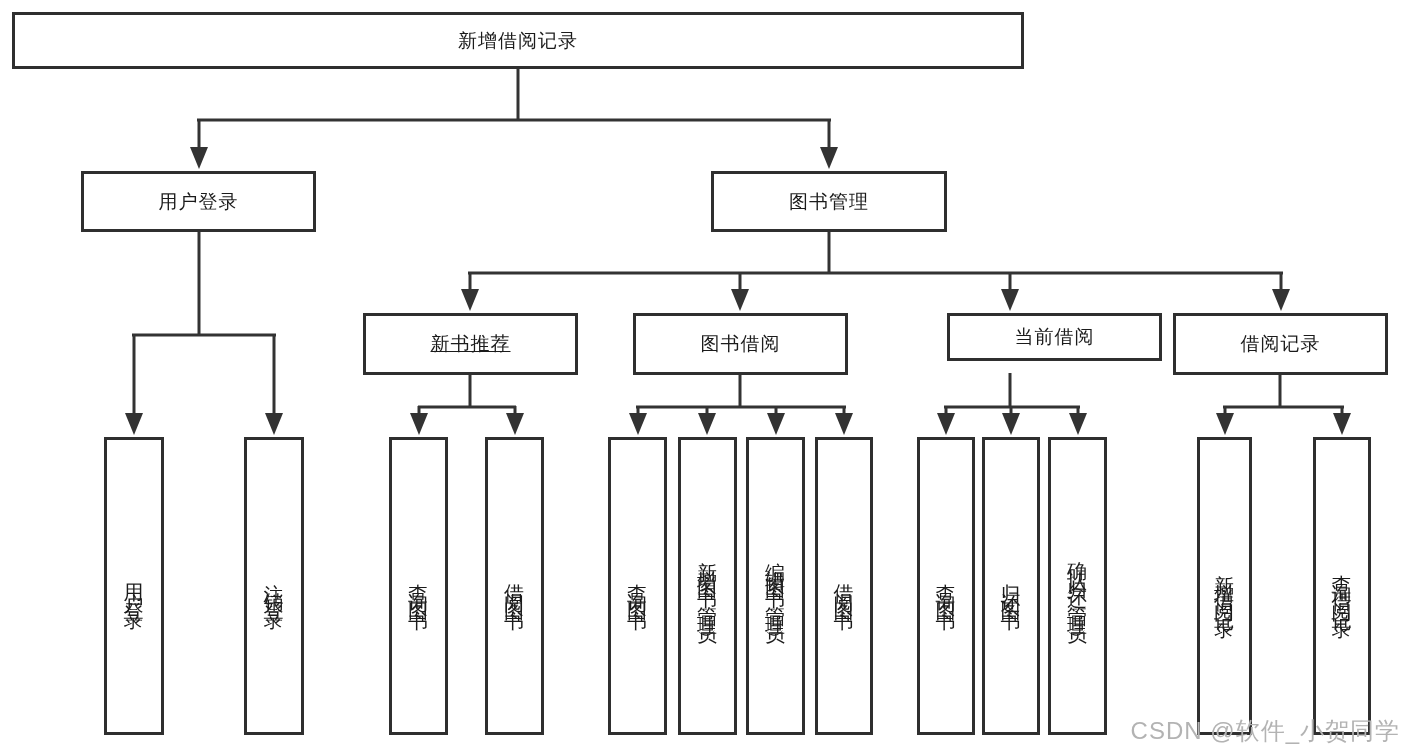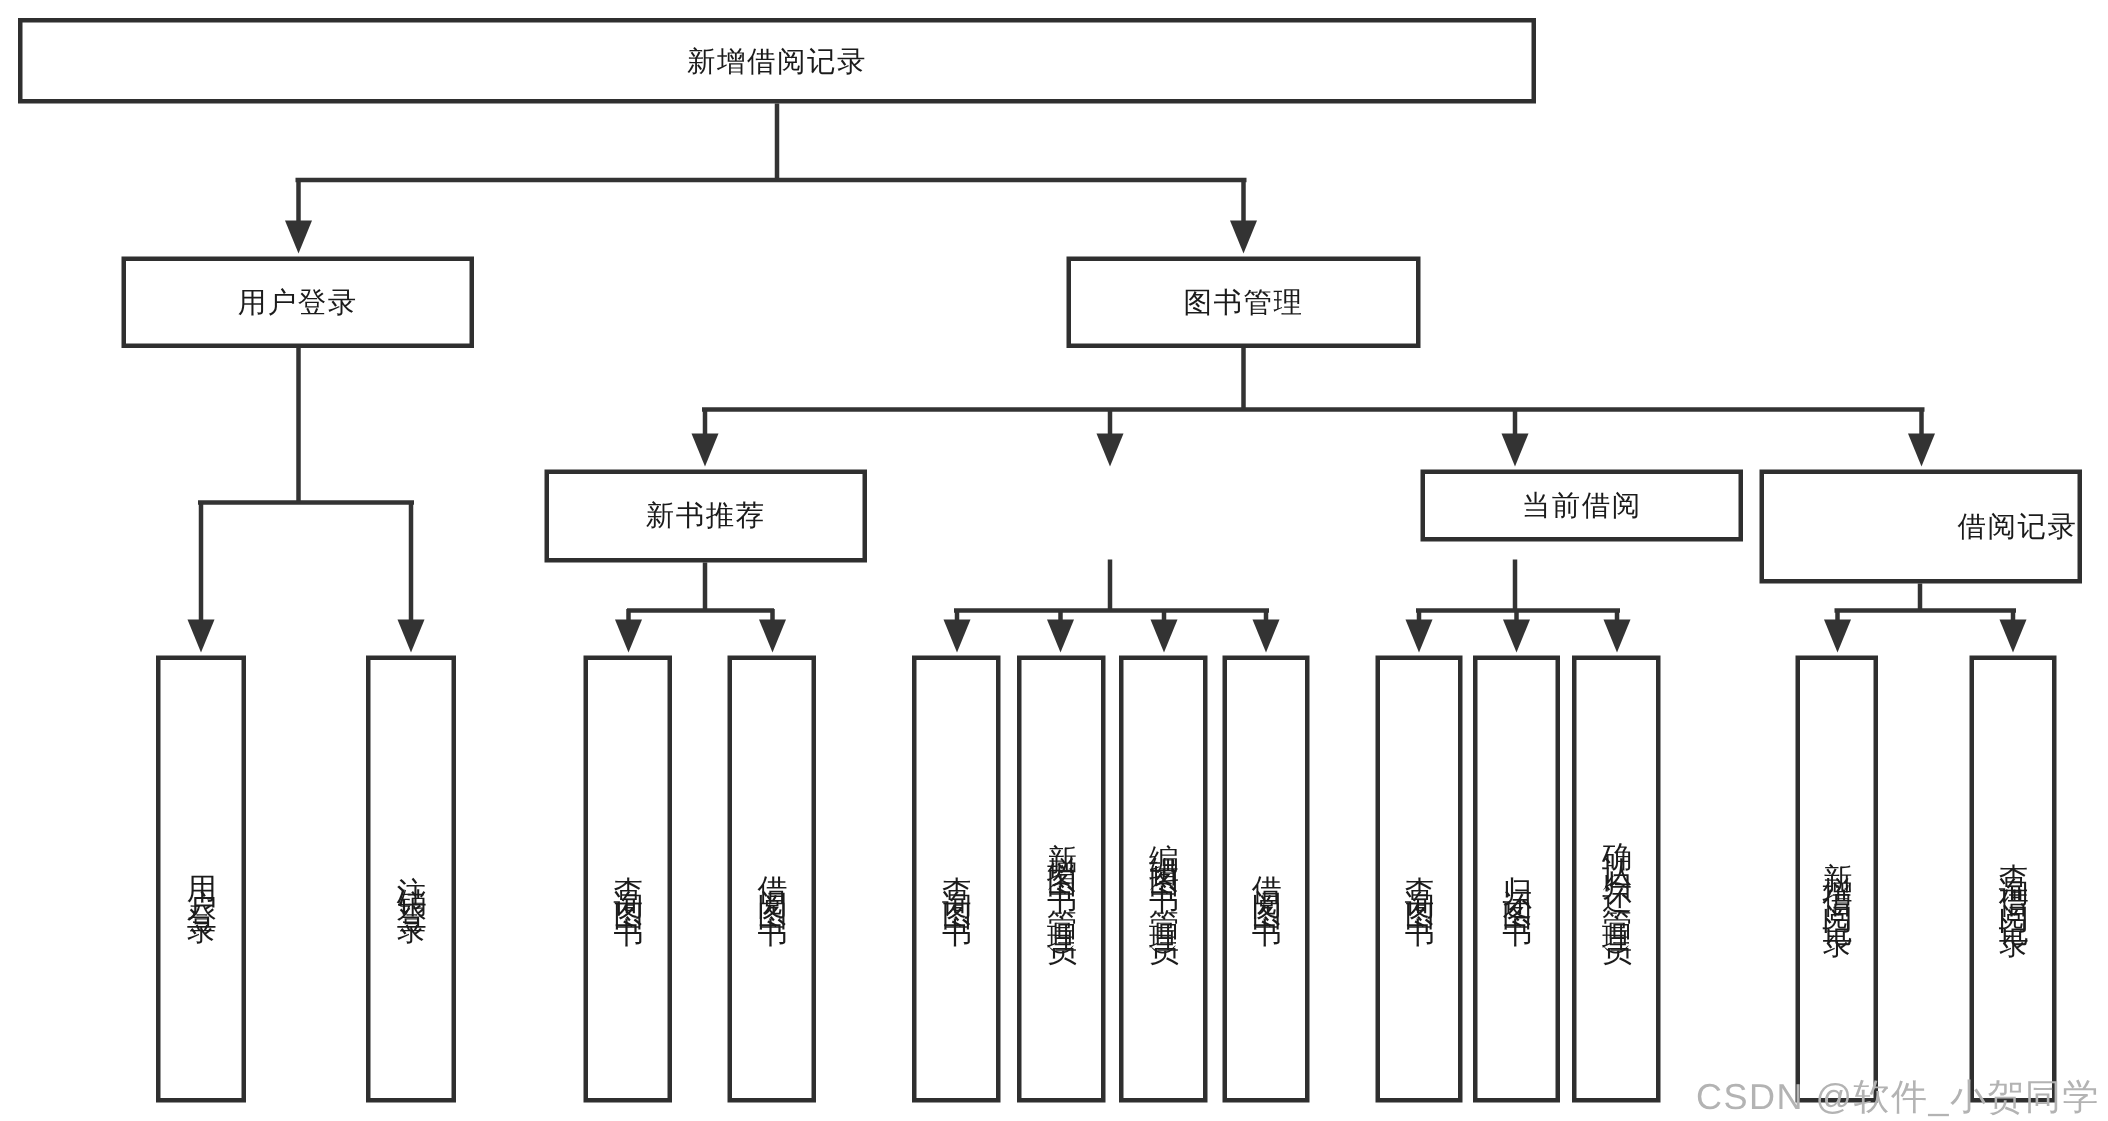--- a/index.html
+++ b/index.html
@@ -118,27 +118,30 @@
     <span>新增借阅记录</span>
   </div>
 
   <div class="node hbox" style="left:81px;top:171px;width:235px;height:61px;">
     <span>用户登录</span>
   </div>
   <div class="node hbox" style="left:711px;top:171px;width:236px;height:61px;">
     <span>图书管理</span>
   </div>
 
-  <div class="node hbox" style="left:363px;top:313px;width:215px;height:62px;">
+  <div class="node hbox" style="left:363px;top:313px;width:215px;height:62px;text-decoration:underline;">
     <span>新书推荐</span>
+  </div>
+  <div class="node hbox" style="left:633px;top:313px;width:215px;height:62px;">
+    <span>图书借阅</span>
   </div>
   <div class="node hbox" style="left:947px;top:313px;width:215px;height:48px;">
     <span>当前借阅</span>
   </div>
-  <div class="node hbox" style="left:1173px;top:313px;width:215px;height:76px;justify-content:flex-end;">
+  <div class="node hbox" style="left:1173px;top:313px;width:215px;height:62px;">
     <span>借阅记录</span>
   </div>
 
   <div class="node vbox" style="left:104px;top:437px;width:60px;height:298px;">
     <span class="vlabel">用户登录</span>
   </div>
   <div class="node vbox" style="left:244px;top:437px;width:60px;height:298px;">
     <span class="vlabel">注销登录</span>
   </div>
 

